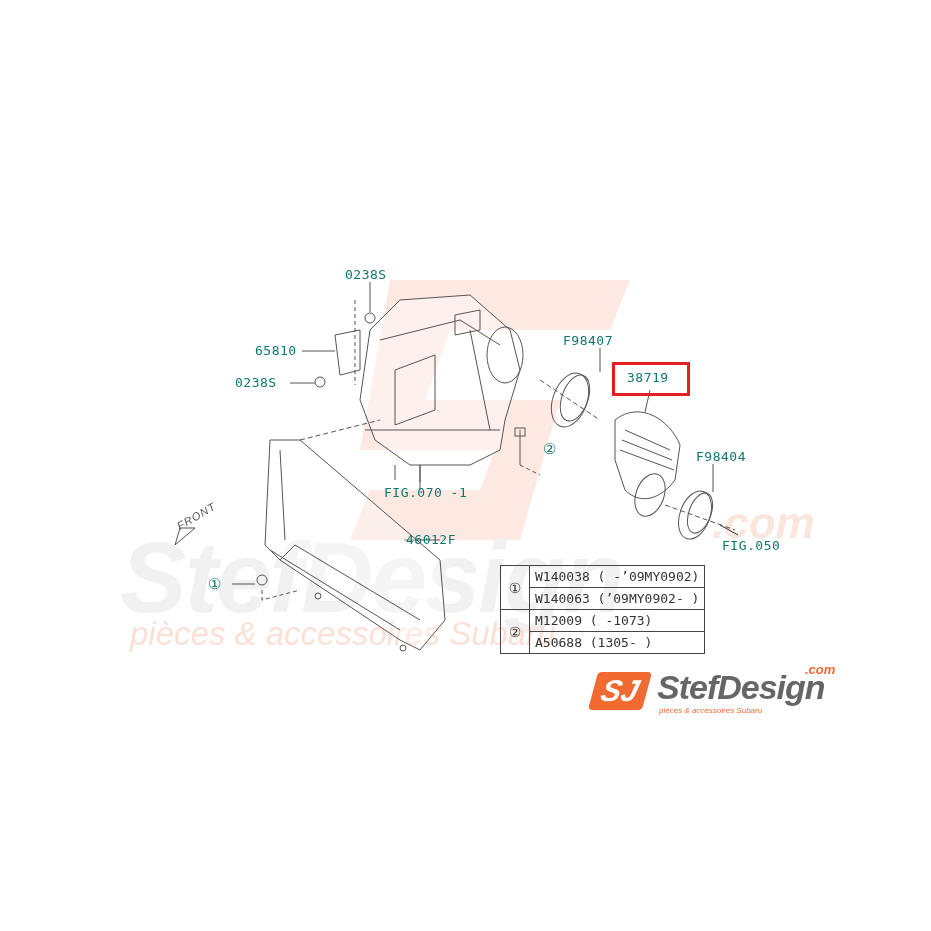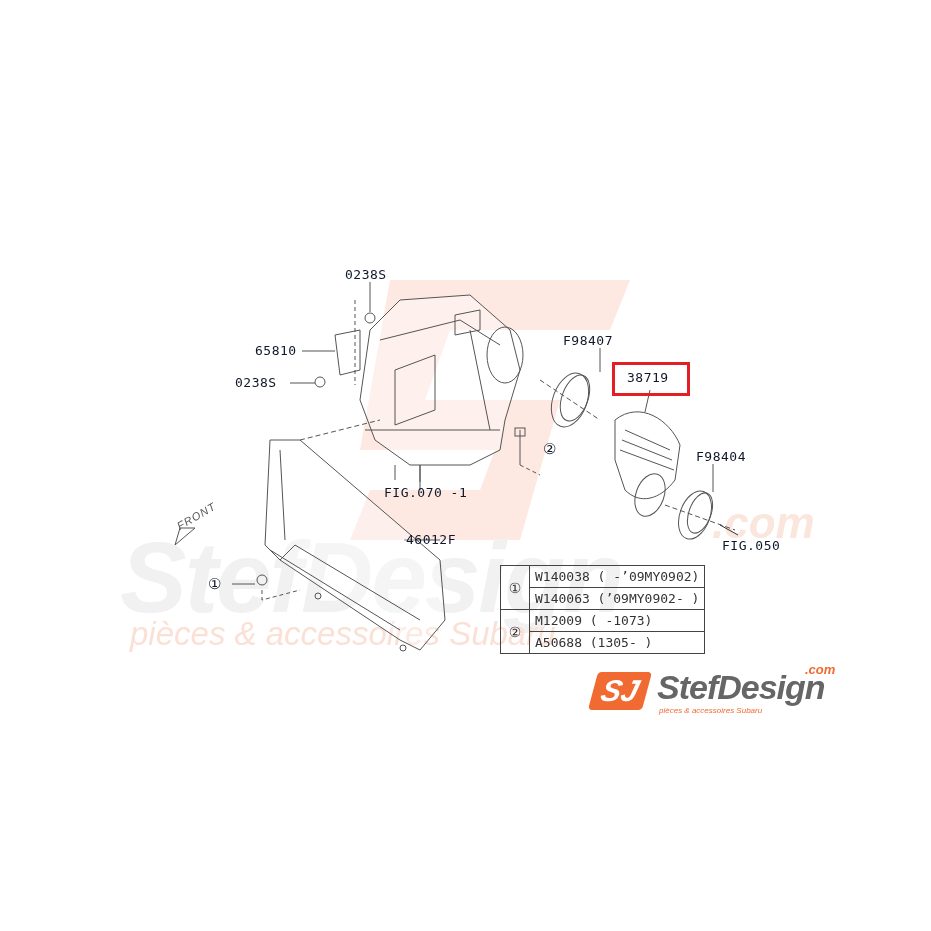--- a/index.html
+++ b/index.html
@@ -3,21 +3,21 @@
 <meta charset="utf-8">
 <style>
   html, body { margin:0; padding:0; background:#ffffff; }
   body { width:931px; height:931px; position:relative; overflow:hidden;
          font-family:"DejaVu Sans Mono", monospace; color:#333; }
   .abs { position:absolute; }
   .wm { position:absolute; font-family:"Liberation Sans", sans-serif; font-style:italic; font-weight:bold; }
   .wm-big { left:120px; top:520px; font-size:100px; color:#f1f1f1; letter-spacing:-2px; }
   .wm-sub { left:130px; top:615px; font-size:33px; color:#fbe0d6; font-weight:normal; }
   .wm-com { left:712px; top:498px; font-size:44px; color:#fbe6de; }
-  .lbl { position:absolute; font-size:13px; color:#0f172a; letter-spacing:0.5px; white-space:nowrap; }
+  .lbl { position:absolute; font-size:13px; color:#0f766e; letter-spacing:0.5px; white-space:nowrap; }
   .hl { position:absolute; border:3px solid #e31e24; }
   table.legend { position:absolute; left:500px; top:565px; border-collapse:collapse; font-size:13px; color:#333; }
   table.legend td { border:1px solid #444; padding:2px 5px; height:17px; white-space:nowrap; }
   table.legend td.key { text-align:center; width:18px; font-size:14px; }
   .logo { position:absolute; left:585px; top:668px; width:260px; height:50px; }
   .logo-mark { position:absolute; left:8px; top:4px; width:54px; height:38px; background:#f06a32;
                transform:skewX(-15deg); border-radius:4px; color:#fff; font-family:"Liberation Sans",sans-serif;
                font-weight:bold; font-style:italic; font-size:30px; text-align:center; line-height:38px; }
   .logo-name { position:absolute; left:72px; top:0px; font-family:"Liberation Sans",sans-serif; font-weight:bold;
                font-style:italic; font-size:34px; color:#666; letter-spacing:-1px; }

